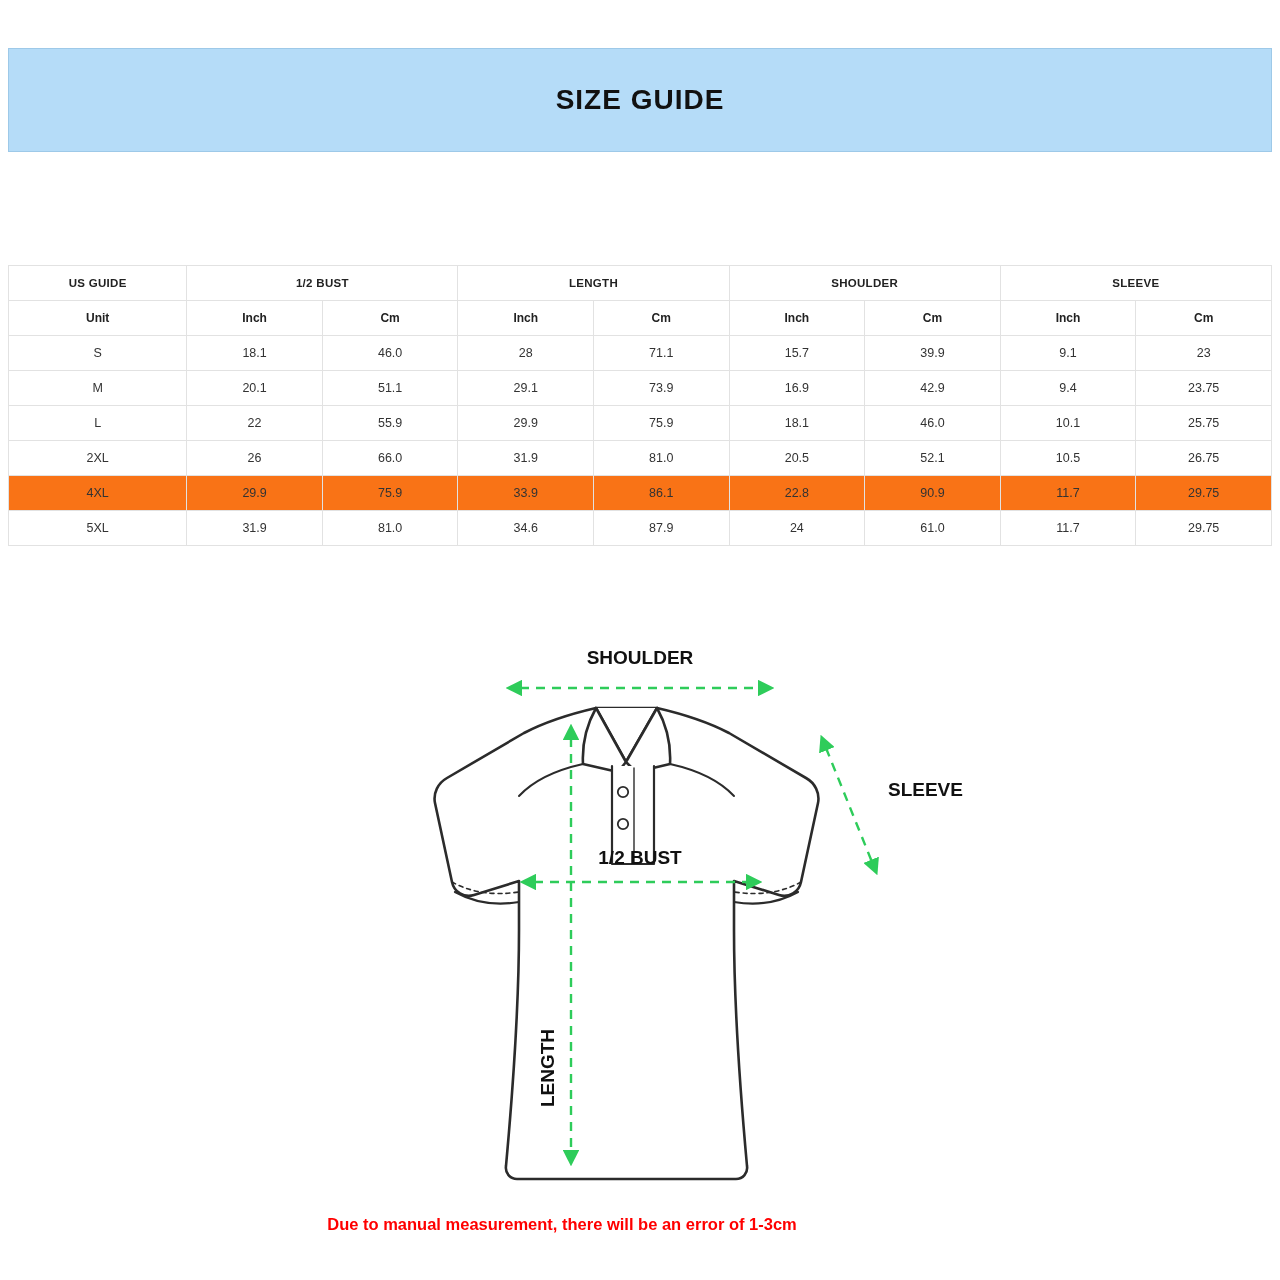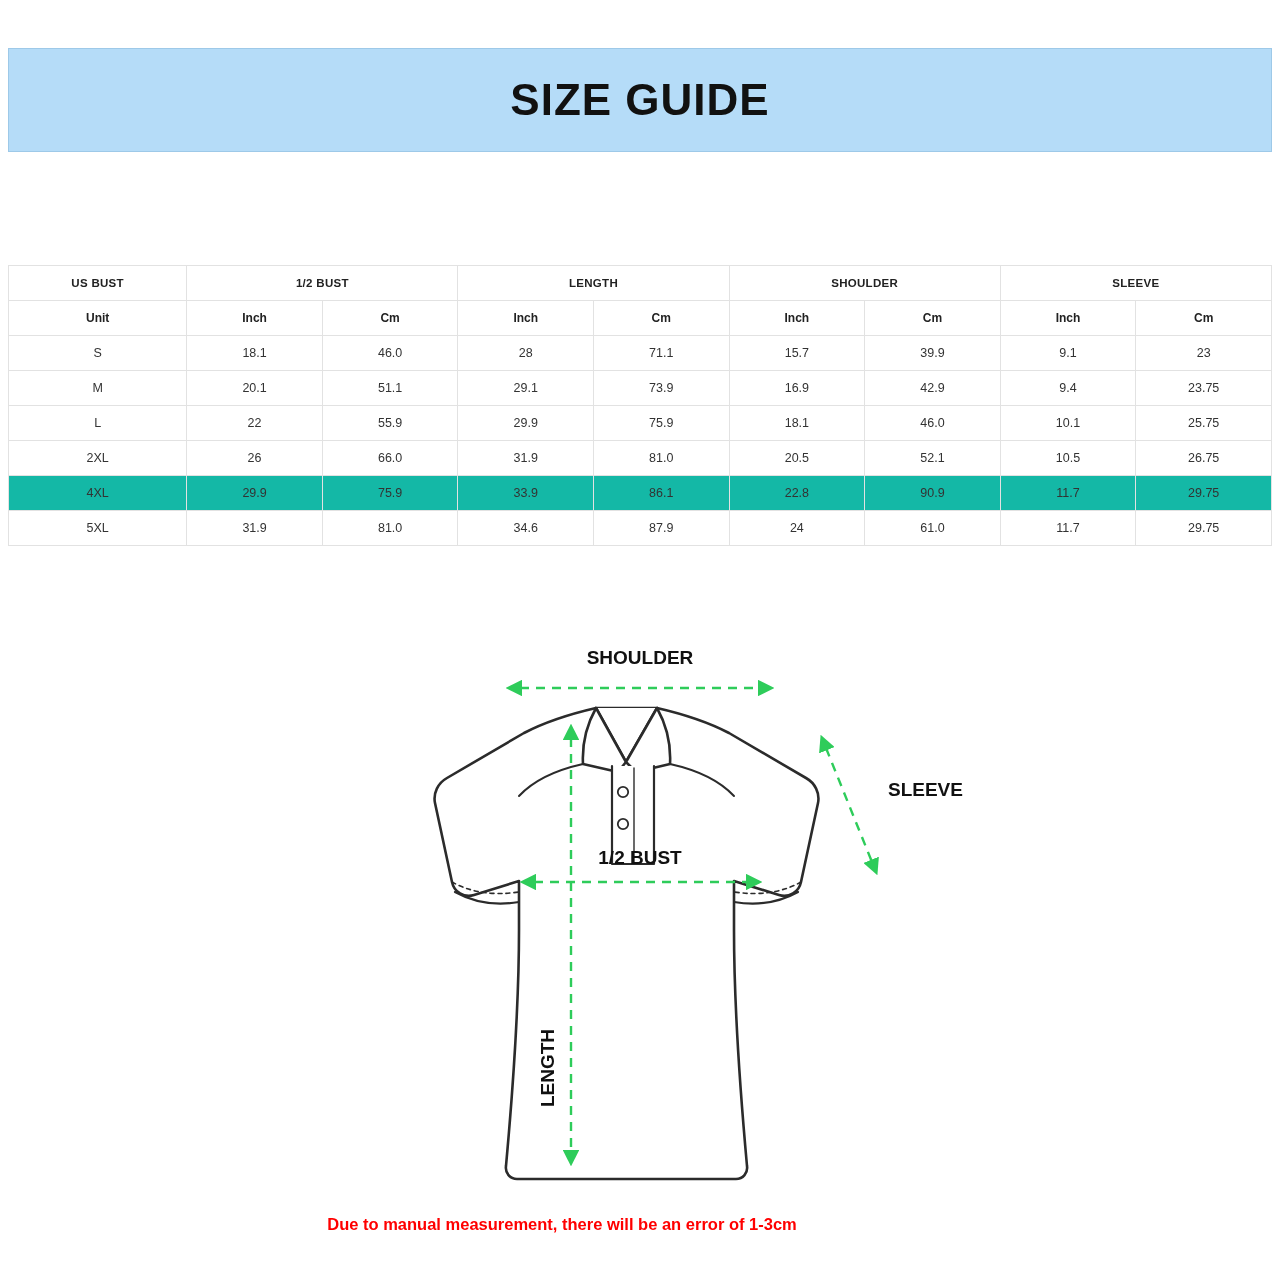--- a/index.html
+++ b/index.html
@@ -24,21 +24,21 @@
     width: 1264px;
     height: 104px;
     background: #b5dcf8;
     border: 1px solid #9ec9e8;
     box-sizing: border-box;
     display: flex;
     align-items: center;
     justify-content: center;
   }
   .header-title {
-    font-size: 44px;
+    font-size: 28px;
     font-weight: bold;
     letter-spacing: 1px;
     color: #111111;
     font-family: "Liberation Sans", sans-serif;
   }
 
   
   .size-table-wrap {
     position: absolute;
     left: 8px;
@@ -69,21 +69,21 @@
   table.size-table tr.unit-row td {
     font-weight: bold;
     font-size: 12px;
     color: #222222;
     border-radius: 7px;
   }
   table.size-table td.size-label {
     color: #333333;
   }
   table.size-table tr.alt td {
-    background: #14b8a6;
+    background: #f97316;
   }
   col.c-size { width: 14.2%; }
   col.c-cell { width: 10.8%; }
 
   
   .diagram {
     position: absolute;
     left: 0;
     top: 630px;
     width: 1280px;
@@ -121,21 +121,21 @@
         <col class="c-cell">
         <col class="c-cell">
         <col class="c-cell">
       <col class="c-cell">
         <col class="c-cell">
         <col class="c-cell">
         <col class="c-cell">
     </colgroup>
     <thead>
       <tr>
-        <th rowspan="1">US BUST</th>
+        <th rowspan="1">US GUIDE</th>
         <th colspan="2">1/2 BUST</th>
         <th colspan="2">LENGTH</th>
         <th colspan="2">SHOULDER</th>
         <th colspan="2">SLEEVE</th>
       </tr>
       <tr class="unit-row">
         <td>Unit</td>
         <td>Inch</td>
         <td>Cm</td>
         <td>Inch</td>

